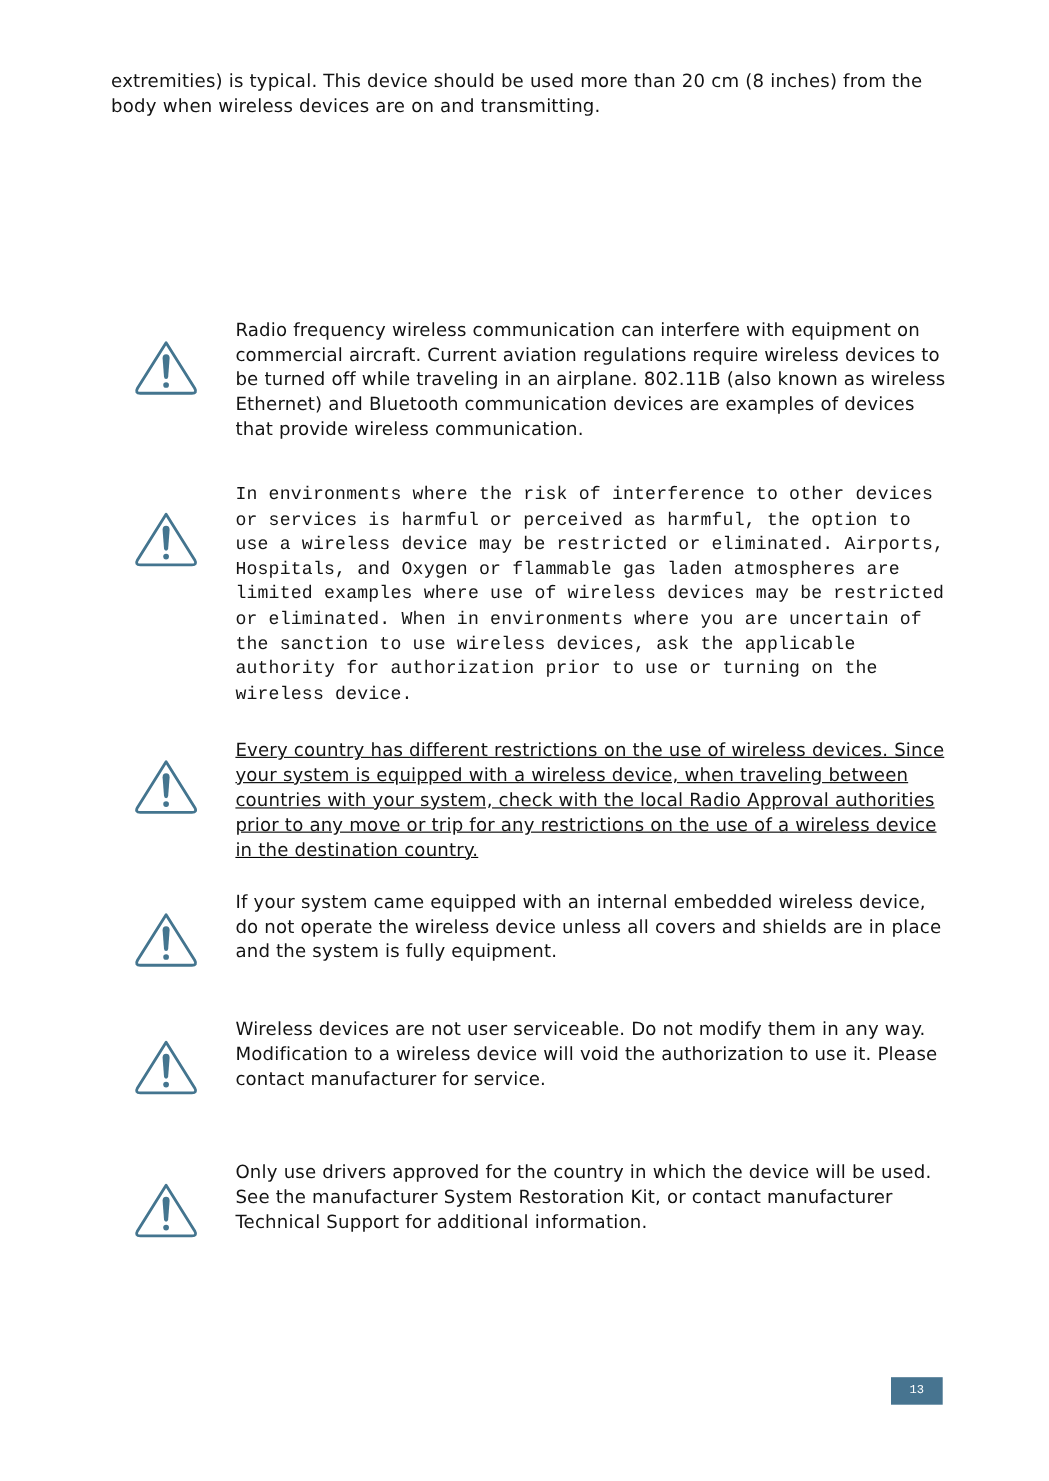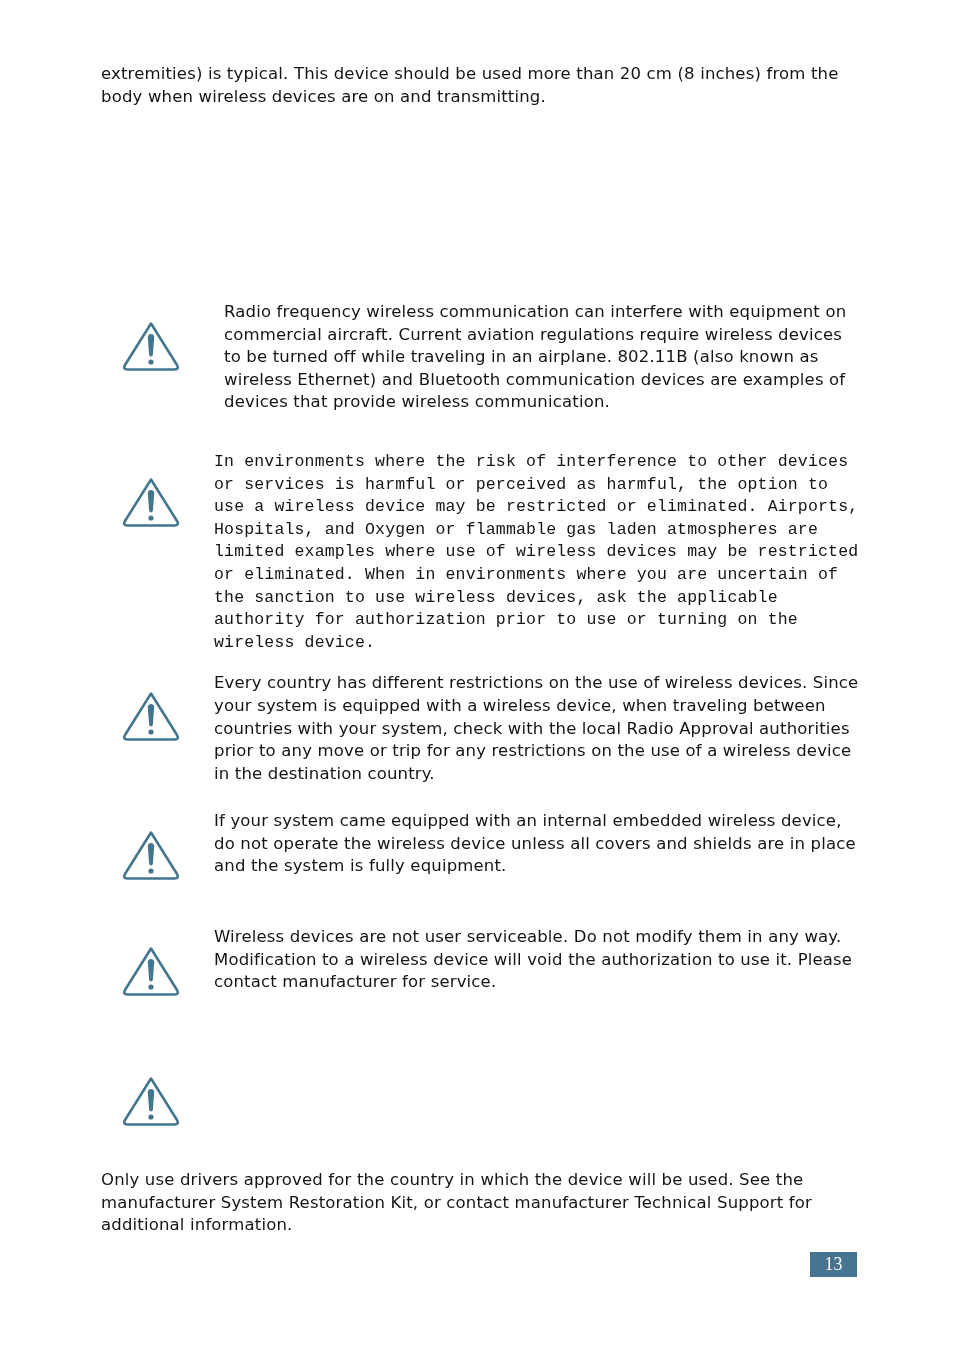--- a/index.html
+++ b/index.html
@@ -67,51 +67,51 @@
   .warn-text {
     flex: 1 1 auto;
     font-size: 16.5px;
     line-height: 22.6px;
     color: #141414;
     padding-top: 1px;
     letter-spacing: 0.01em;
   }
 
   
-  .warn-row.b1 { margin-top: 12px; gap: 10px; }
+  .warn-row.b1 { margin-top: 0px; }
   .warn-row.b1 .warn-icon-cell { padding-top: 18px; }
 
   .warn-row.b2 { margin-top: 36px; font-family: Liberation Mono, monospace; }
   .warn-row.b2 .warn-icon-cell { padding-top: 24px; }
 
-  .warn-row.b3 { margin-top: 17px; }
+  .warn-row.b3 { margin-top: 28px; text-decoration: underline; }
   .warn-row.b3 .warn-icon-cell { padding-top: 17px; }
 
   .warn-row.b4 { margin-top: 24px; }
   .warn-row.b4 .warn-icon-cell { padding-top: 18px; }
 
   .warn-row.b5 { margin-top: 42px; }
   .warn-row.b5 .warn-icon-cell { padding-top: 18px; }
 
-  .warn-row.b6 { margin-top: 56px; flex-direction: column; }
+  .warn-row.b6 { margin-top: 56px; }
   .warn-row.b6 .warn-icon-cell { padding-top: 18px; }
 
   
   .page-badge {
     position: absolute;
     left: 810px;
     top: 1252px;
     width: 47px;
     height: 25px;
     background: #477490;
     color: #ffffff;
-    font-size: 18px;
+    font-size: 11px;
     line-height: 25px;
     text-align: center;
-    font-family: Liberation Serif, serif;
+    font-family: Liberation Mono, monospace;
   }
 </style>
 </head>
 <body>
 
 <div class="page">
 
   <div class="intro-block">
     <p class="intro-p">extremities) is typical. This device should be used more than 20 cm (8 inches) from the body when wireless devices are on and transmitting.</p>
   </div>

